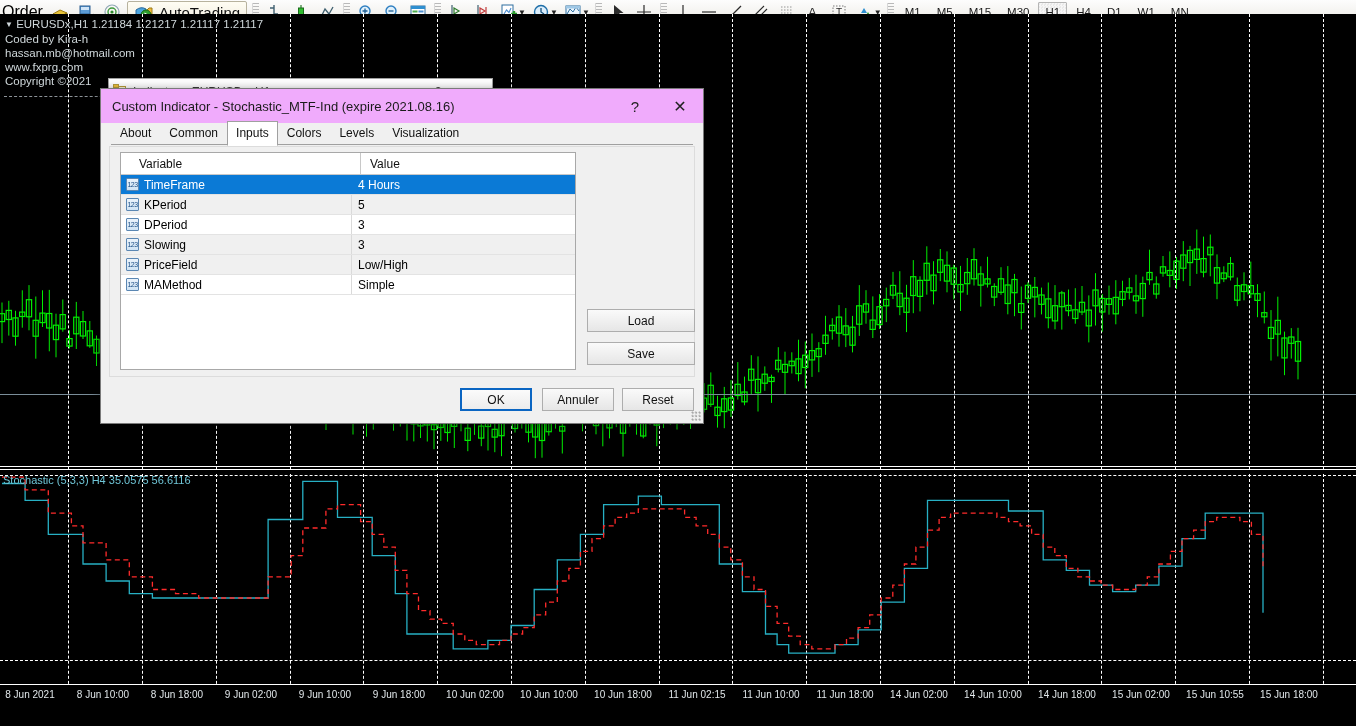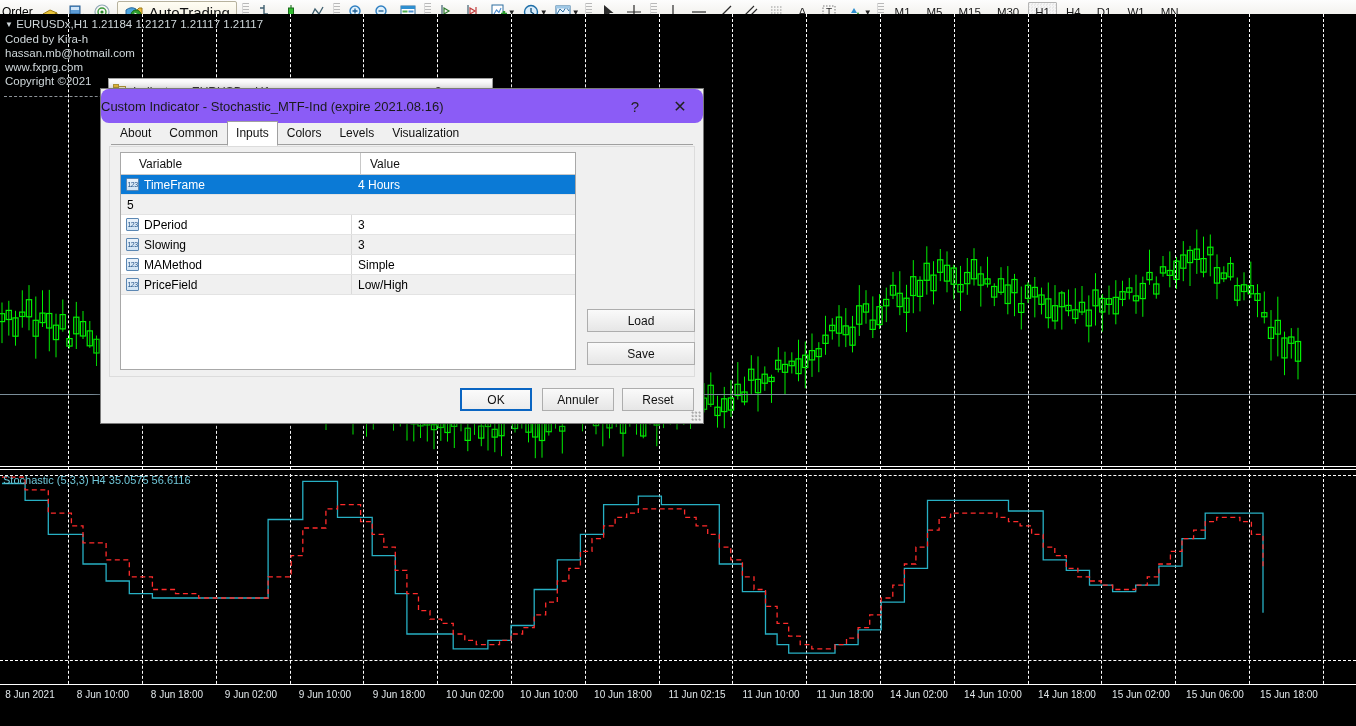--- a/index.html
+++ b/index.html
@@ -14,21 +14,21 @@
   
   .toolbar {
     position: absolute; left: 0; top: 0;
     width: 1356px; height: 25px;
     background: linear-gradient(#fdfdfd, #eceae4);
     border-bottom: 1px solid #9a9a9a;
     display: flex; align-items: center;
     font-size: 12px; color: #111;
     white-space: nowrap;
   }
-  .tb-text { padding: 0 4px 0 2px; font-size: 12px; color: #000; }
+  .tb-text { padding: 0 4px 0 2px; font-size: 16px; color: #000; }
   .tb-ico { width: 26px; height: 24px; display:inline-flex; align-items:center; justify-content:center; }
   .tb-ico svg { display:block; }
   .tb-sep {
     width: 7px; height: 19px; margin: 0 3px;
     background: repeating-linear-gradient(to bottom, #b9b9b9 0 1px, transparent 1px 3px);
     border-left: 1px solid #d7d7d7;
   }
   .autotrade {
     display: flex; align-items: center; height: 23px;
     border: 1px solid #b7b29e; background: linear-gradient(#fffdf3,#f0ece0);
@@ -97,21 +97,21 @@
 
   
   .dialog {
     position: absolute; left: 100px; top: 88px; width: 604px; height: 336px;
     background: #f0f0f0; border: 1px solid #7a7a7a;
     box-shadow: 0 2px 10px rgba(0,0,0,.45);
     font-size: 12px; color: #000;
   }
   .dlg-title {
     height: 34px; display: flex; align-items: center;
-    background: #8b5cf6;  border-radius: 8px;
+    background: #f0abfc; padding-left: 11px;
   }
   .dlg-title .t { font-size: 13px; color: #1b1b1b; }
   .dlg-title .spacer { flex: 1; }
   .dlg-btn { width: 44px; height: 32px; display:flex; align-items:center; justify-content:center; font-size:15px; color:#222; }
   .dlg-btn.close { width: 46px; font-size: 16px; }
 
   .tabs { display:flex; align-items:flex-end; height: 22px; padding-left: 10px; background:#f0f0f0; position:relative; }
   .tabs::after { content:''; position:absolute; left:10px; right:10px; bottom:0; height:1px; background:#a0a0a0; }
   .tab {
     font-size: 12px; padding: 3px 8px 3px 8px; border: 1px solid transparent;
@@ -834,21 +834,21 @@
     <div class="tick" style="left:475px;">10 Jun 02:00</div>
     <div class="tick" style="left:549px;">10 Jun 10:00</div>
     <div class="tick" style="left:623px;">10 Jun 18:00</div>
     <div class="tick" style="left:697px;">11 Jun 02:15</div>
     <div class="tick" style="left:771px;">11 Jun 10:00</div>
     <div class="tick" style="left:845px;">11 Jun 18:00</div>
     <div class="tick" style="left:919px;">14 Jun 02:00</div>
     <div class="tick" style="left:993px;">14 Jun 10:00</div>
     <div class="tick" style="left:1067px;">14 Jun 18:00</div>
     <div class="tick" style="left:1141px;">15 Jun 02:00</div>
-    <div class="tick" style="left:1215px;">15 Jun 06:00</div>
+    <div class="tick" style="left:1215px;">15 Jun 10:55</div>
     <div class="tick" style="left:1289px;">15 Jun 18:00</div>
   </div>
 </div>
 
 <div class="bg-win">
   <div class="bg-win-title">
     <span>
       <svg width="15" height="14" viewBox="0 0 15 14">
             <rect x="0.5" y="2.5" width="12" height="10" fill="#fff7d9" stroke="#b89c3a"></rect>
             <rect x="0.5" y="0.5" width="5" height="3" fill="#f0c33a" stroke="#b89c3a"></rect>
@@ -889,54 +889,58 @@
 
       <div class="grid-row sel">
         <div class="gr-var">
           <span class="var-icon">123</span>
           <span class="gr-name">TimeFrame</span>
         </div>
         <div class="gr-val">4 Hours</div>
       </div>
 
       <div class="grid-row alt">
+        <div class="gr-var">
+          <span class="var-icon">123</span>
+          <span class="gr-name">KPeriod</span>
+        </div>
         <div class="gr-val">5</div>
       </div>
 
       <div class="grid-row">
         <div class="gr-var">
           <span class="var-icon">123</span>
           <span class="gr-name">DPeriod</span>
         </div>
         <div class="gr-val">3</div>
       </div>
 
       <div class="grid-row alt">
         <div class="gr-var">
           <span class="var-icon">123</span>
           <span class="gr-name">Slowing</span>
         </div>
         <div class="gr-val">3</div>
       </div>
 
+      <div class="grid-row alt">
+        <div class="gr-var">
+          <span class="var-icon">123</span>
+          <span class="gr-name">PriceField</span>
+        </div>
+        <div class="gr-val">Low/High</div>
+      </div>
+
       <div class="grid-row">
         <div class="gr-var">
           <span class="var-icon">123</span>
           <span class="gr-name">MAMethod</span>
         </div>
         <div class="gr-val">Simple</div>
       </div>
-
-      <div class="grid-row alt">
-        <div class="gr-var">
-          <span class="var-icon">123</span>
-          <span class="gr-name">PriceField</span>
-        </div>
-        <div class="gr-val">Low/High</div>
-      </div>
     </div>
 
     <div class="side-btn" style="top:162px;">Load</div>
     <div class="side-btn" style="top:195px;">Save</div>
   </div>
 
   <div class="dlg-footer">
     <div class="foot-btn primary" style="left:359px;">OK</div>
     <div class="foot-btn" style="left:441px;">Annuler</div>
     <div class="foot-btn" style="left:521px;">Reset</div>

